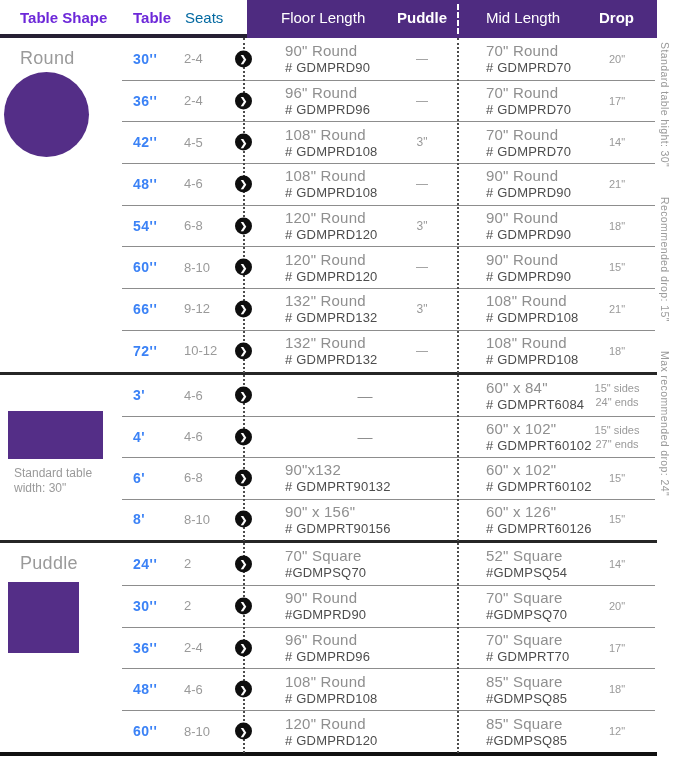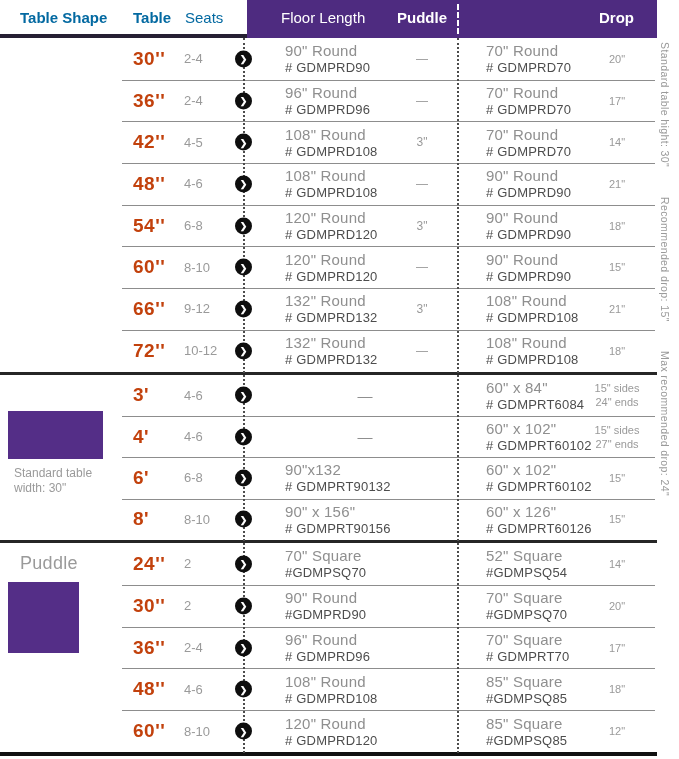--- a/index.html
+++ b/index.html
@@ -3,21 +3,21 @@
 <meta charset="utf-8">
 <style>
   html,body{margin:0;padding:0;background:#fff;}
   #page{position:relative;width:679px;height:759px;background:#fff;overflow:hidden;
         font-family:"Liberation Sans",sans-serif;-webkit-font-smoothing:antialiased;}
   
   #header{position:absolute;left:0;top:0;width:657px;height:38px;}
   #header .hleft{position:absolute;left:0;top:0;width:247px;height:34px;border-bottom:4px solid #261f33;}
   #header .hbar{position:absolute;left:247px;top:0;width:410px;height:38px;background:#4e2b80;}
   .hlabel{position:absolute;top:0;line-height:36px;font-size:15px;white-space:nowrap;}
-  .hdark{color:#0369a1;font-weight:bold;}
+  .hdark{color:#6d28d9;font-weight:bold;}
   .hgray{color:#0369a1;font-weight:normal;}
   .hwhite{color:#fff;font-weight:bold;}
   .hbold{font-weight:normal;}
   #h-tableshape{left:20px;}
   #h-size{left:133px;}
   #h-seats{left:185px;}
   #h-floor{left:281px;}
   #h-puddle{left:397px;}
   #h-mid{left:486px;}
   #h-drop{left:599px;}
@@ -40,21 +40,21 @@
   .shape{position:absolute;background:#542e87;}
   .shape.circle{left:4px;top:34px;width:85px;height:85px;border-radius:50%;}
   .shape.rect{left:8px;top:36px;width:95px;height:48px;}
   .shape.square{left:8px;top:39px;width:71px;height:71px;}
   .shape-note{position:absolute;left:14px;top:91px;width:110px;font-size:12px;line-height:15px;color:#9a9a9a;font-weight:300;}
   
   .rows{position:relative;}
   .row{position:relative;}
   .row:not(:first-child)::before{content:"";position:absolute;left:122px;right:2px;top:0;border-top:1px solid #8d8d8d;}
   .cell{position:absolute;top:0;bottom:0;display:flex;align-items:center;}
-  .c-size{left:133px;font-size:19px;font-weight:bold;color:#c2410c;letter-spacing:.5px;}
+  .c-size{left:133px;font-size:14px;font-weight:bold;color:#3b82f6;letter-spacing:.5px;}
   .c-seats{left:184px;font-size:13px;color:#9a9a9a;font-weight:300;}
   .c-arrow{position:absolute;left:235px;top:50%;transform:translateY(-50%);width:17px;height:17px;
            border-radius:50%;background:#0e0e0e;color:#fff;display:flex;align-items:center;justify-content:center;
            font-size:9px;font-weight:bold;z-index:3;}
   .twocell{flex-direction:column;align-items:flex-start;justify-content:center;}
   .c-floor{left:285px;width:130px;}
   .c-mid{left:486px;width:130px;}
   .pname{font-size:15px;color:#8f8f8f;font-weight:300;letter-spacing:.2px;white-space:nowrap;}
   .pcode{font-size:13px;color:#4d4d4d;font-weight:normal;letter-spacing:.2px;margin-top:1px;white-space:nowrap;}
   .pname:empty,.pcode:empty{display:none;}
@@ -75,20 +75,21 @@
 <div id="page">
 
   <div id="header">
     <div class="hleft"></div>
     <div class="hbar"></div>
     <span class="hlabel hdark" id="h-tableshape">Table Shape</span>
     <span class="hlabel hdark" id="h-size">Table</span>
     <span class="hlabel hgray" id="h-seats">Seats</span>
     <span class="hlabel hwhite hbold" id="h-floor">Floor Length</span>
     <span class="hlabel hwhite" id="h-puddle">Puddle</span>
+    <span class="hlabel hwhite hbold" id="h-mid">Mid Length</span>
     <span class="hlabel hwhite" id="h-drop">Drop</span>
     <div id="h-dash"></div>
   </div>
 
   <div class="vdots" id="vdots-1"></div>
   <div class="vdots" id="vdots-2"></div>
 
   <div id="sections">
       <div class="section sec-0">
     <div class="rows">
@@ -238,20 +239,25 @@
     <div class="cell twocell c-mid">
       <span class="pname">108" Round</span>
       <span class="pcode"># GDMPRD108</span>
     </div>
     <div class="cell c-drop">
       <span>18"</span>
 
     </div>
   </div>
         </div>
+    <div class="left-col">
+      <span class="shape-label">Round</span>
+      <div class="shape circle"></div>
+      <span class="shape-note"></span>
+    </div>
   </div>
       <div class="section sec-1">
     <div class="rows">
           <div class="row">
     <span class="cell c-size">3'</span>
     <span class="cell c-seats">4-6</span>
     <span class="c-arrow">❯</span>
     <div class="cell twocell c-floor">
       
       

